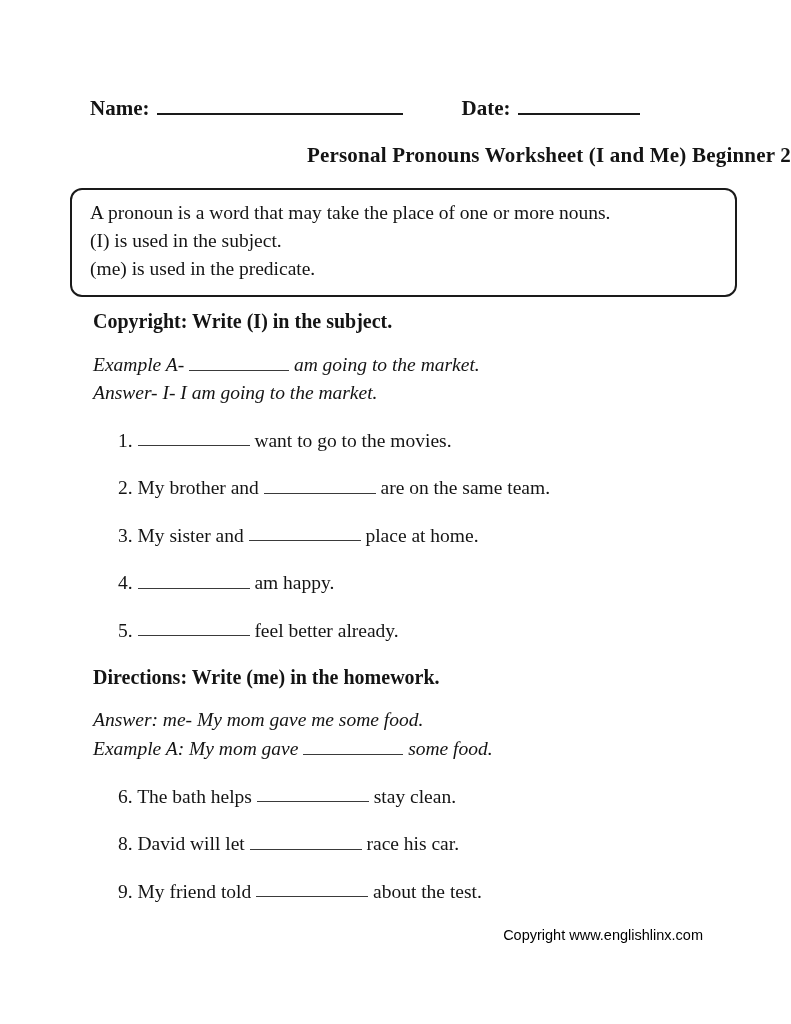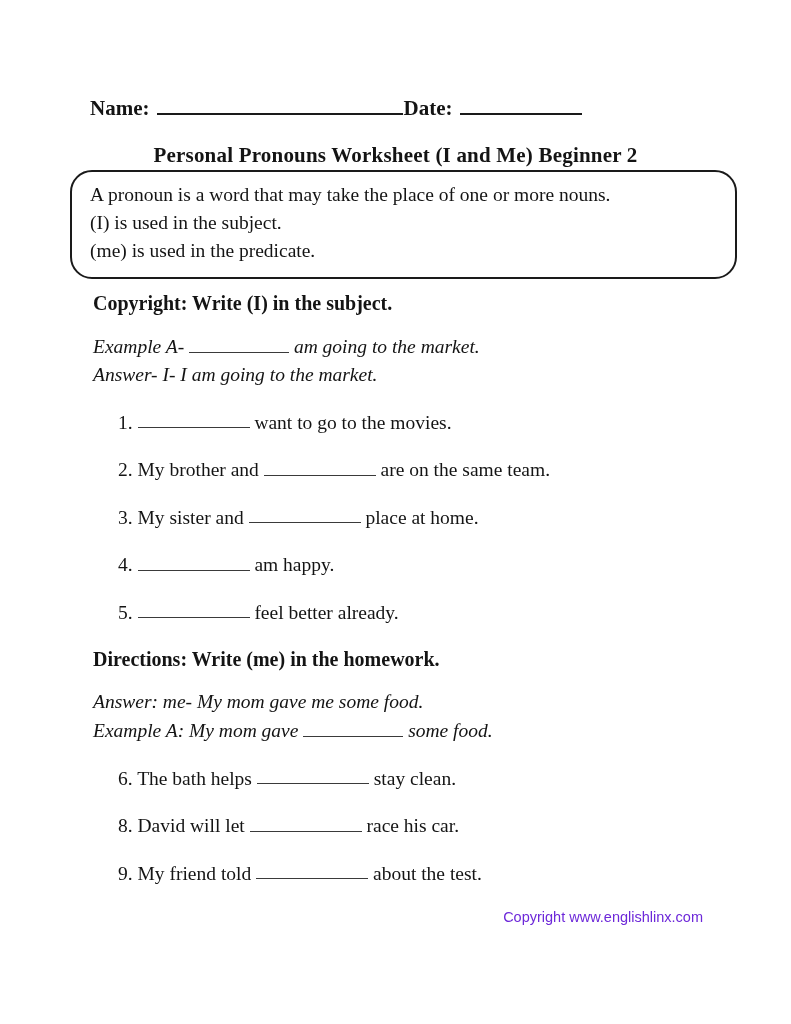--- a/index.html
+++ b/index.html
@@ -27,36 +27,36 @@
     font-weight: bold;
   }
   .write-line {
     display: inline-block;
     border-bottom: 2.5px solid #1a1a1a;
     height: 1em;
     margin-left: 8px;
   }
   .name-line { width: 246px; }
   .date-line { width: 122px; }
-  .date-label { }
+  .date-label { margin-left: 58px; }
 
   
   .title {
     margin-top: 22px;
-    text-align: center;
+    text-align: right;
     font-size: 21px;
     font-weight: bold;
     letter-spacing: 0.2px;
   }
 
   
   .info-box {
-    margin: 2px 54px 0 70px;
+    margin: 20px 54px 0 70px;
     border: 2.5px solid #1a1a1a;
-    border-radius: 22px;
+    border-radius: 12px;
     padding: 9px 18px 12px 18px;
     font-size: 19.5px;
     line-height: 28px;
   }
 
   
   .directions {
     margin: 13px 0 0 93px;
     font-size: 20px;
     font-weight: bold;
@@ -88,21 +88,21 @@
     vertical-align: baseline;
   }
   .example-blank { width: 100px; }
 
   
   .footer {
     margin: 24px 88px 0 0;
     text-align: right;
     font-family: "Liberation Sans", sans-serif;
     font-size: 14.5px;
-    color: #6d28d9;
+    color: #000000;
   }
 </style>
 </head>
 <body>
 
 <div class="page">
 
   <div class="name-row">
     <span>Name:</span>
     <span class="write-line name-line"></span>

